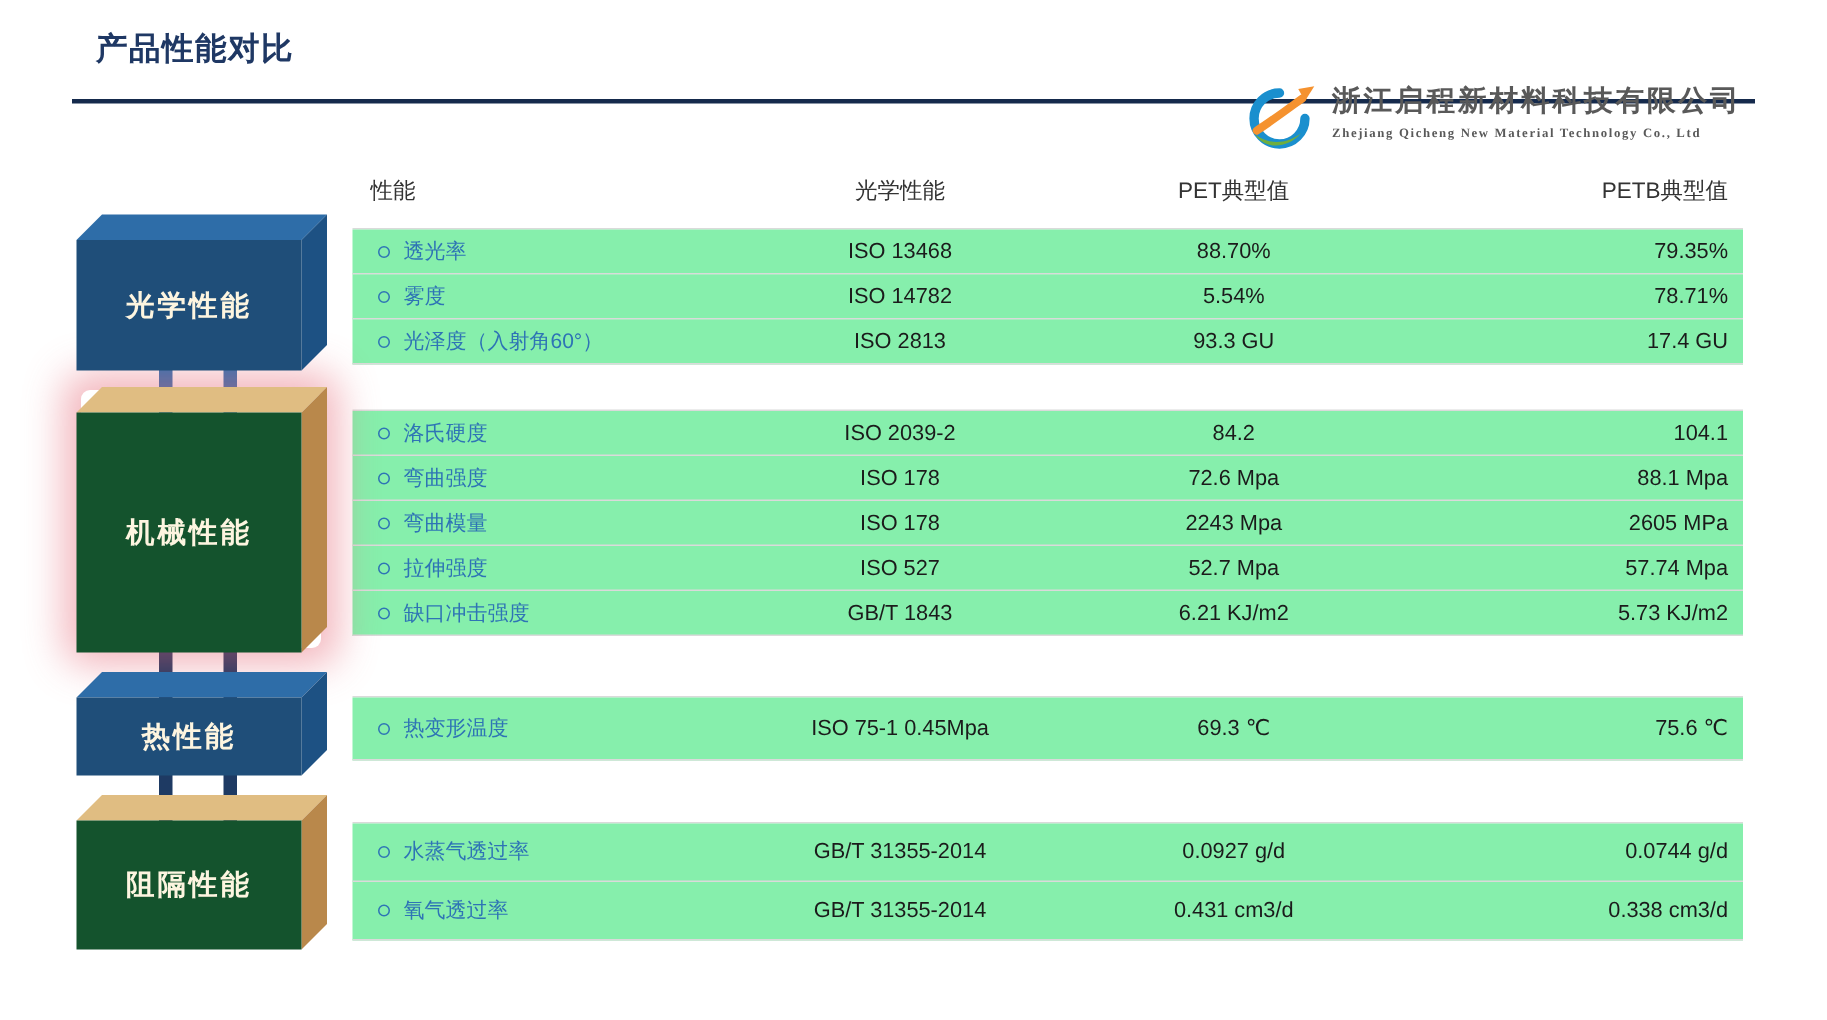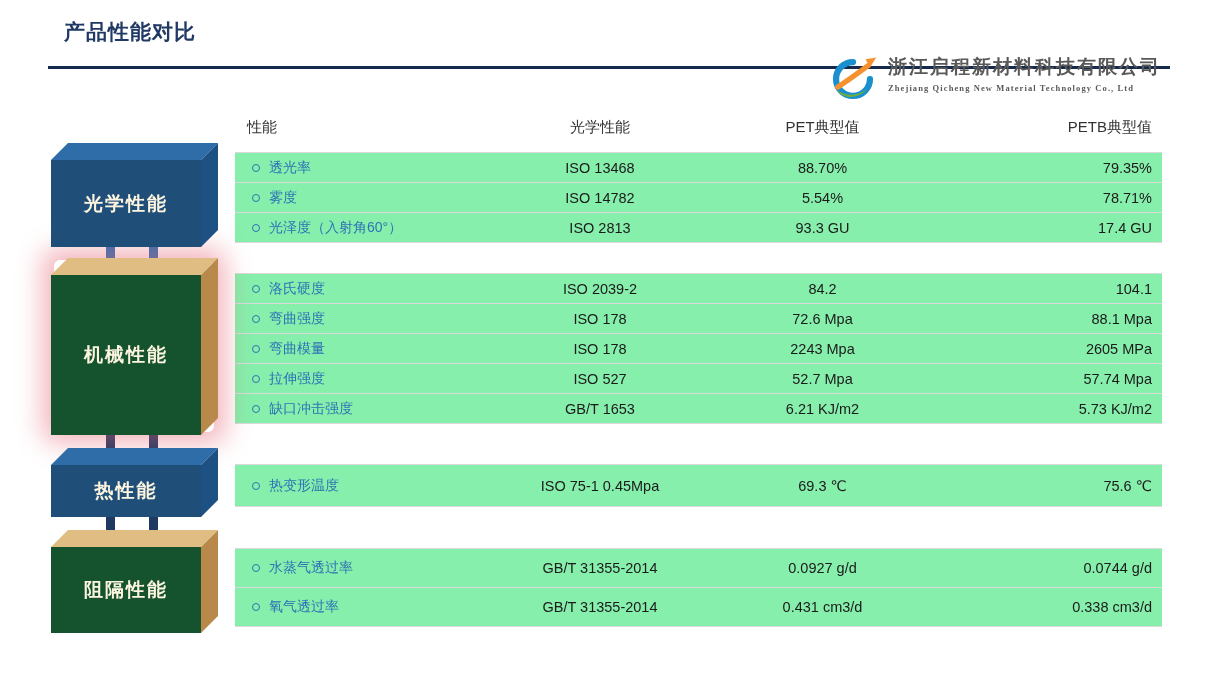--- a/index.html
+++ b/index.html
@@ -175,21 +175,21 @@
       </span>
     <span class="cell c-method">ISO 527</span>
     <span class="cell c-pet">52.7 Mpa</span>
     <span class="cell c-petb">57.74 Mpa</span>
   </div>
   <div class="row">
     <span class="cell c-name">
         <i class="bullet"></i>
         <span>缺口冲击强度</span>
       </span>
-    <span class="cell c-method">GB/T 1653</span>
+    <span class="cell c-method">GB/T 1843</span>
     <span class="cell c-pet">6.21 KJ/m2</span>
     <span class="cell c-petb">5.73 KJ/m2</span>
   </div>
 </div>
 
 <div class="section sec-c">
   <div class="row">
     <span class="cell c-name">
         <i class="bullet"></i>
         <span>热变形温度</span>

